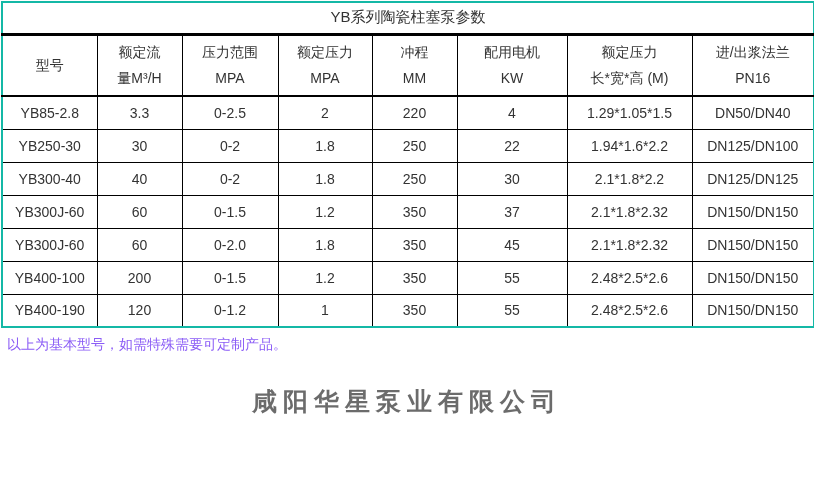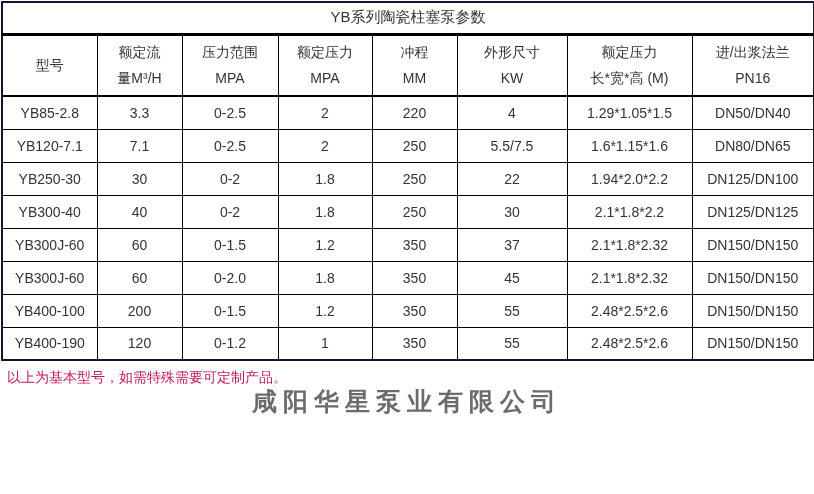--- a/index.html
+++ b/index.html
@@ -8,21 +8,21 @@
     width: 814px; height: 494px;
     font-family: "Liberation Sans", "DejaVu Sans", sans-serif;
     position: relative; overflow: hidden;
   }
   .page { position: absolute; inset: 0; background: #ffffff; }
   table.spec {
     border-collapse: collapse;
     table-layout: fixed;
     width: 812px;
     margin: 1px 0 0 1px;
-    border: 2px solid #0f172a;
+    border: 2px solid #14b8a6;
     background: #fff;
   }
   table.spec td, table.spec th {
     border: 1px solid #000;
     text-align: center;
     vertical-align: middle;
     color: #333333;
     font-weight: 400;
     overflow: hidden;
     white-space: nowrap;
@@ -39,21 +39,21 @@
     border-bottom: 2px solid #000;
   }
   tbody td {
     height: 33px;
     font-size: 14px;
     border-top: 2px solid #000;
   }
   .note {
     margin: 8px 0 0 7px;
     font-size: 14px;
-    color: #be185d;
+    color: #8b5cf6;
   }
   .watermark {
     position: absolute;
     top: 385px;
     left: 50%;
     transform: translateX(-50%);
     font-size: 25px;
     font-weight: 700;
     letter-spacing: 6px;
     color: rgba(74, 74, 74, 0.82);
@@ -95,21 +95,21 @@
           </th>
           <th class="col-head">
             <div>额定压力</div>
             <div>MPA</div>
           </th>
           <th class="col-head">
             <div>冲程</div>
             <div>MM</div>
           </th>
           <th class="col-head">
-            <div>外形尺寸</div>
+            <div>配用电机</div>
             <div>KW</div>
           </th>
           <th class="col-head">
             <div>额定压力</div>
             <div>长*宽*高 (M)</div>
           </th>
           <th class="col-head">
             <div>进/出浆法兰</div>
             <div>PN16</div>
           </th>
@@ -120,37 +120,27 @@
           <td>YB85-2.8</td>
           <td>3.3</td>
           <td>0-2.5</td>
           <td>2</td>
           <td>220</td>
           <td>4</td>
           <td>1.29*1.05*1.5</td>
           <td>DN50/DN40</td>
         </tr>
         <tr>
-          <td>YB120-7.1</td>
-          <td>7.1</td>
-          <td>0-2.5</td>
-          <td>2</td>
-          <td>250</td>
-          <td>5.5/7.5</td>
-          <td>1.6*1.15*1.6</td>
-          <td>DN80/DN65</td>
-        </tr>
-        <tr>
           <td>YB250-30</td>
           <td>30</td>
           <td>0-2</td>
           <td>1.8</td>
           <td>250</td>
           <td>22</td>
-          <td>1.94*2.0*2.2</td>
+          <td>1.94*1.6*2.2</td>
           <td>DN125/DN100</td>
         </tr>
         <tr>
           <td>YB300-40</td>
           <td>40</td>
           <td>0-2</td>
           <td>1.8</td>
           <td>250</td>
           <td>30</td>
           <td>2.1*1.8*2.2</td>

